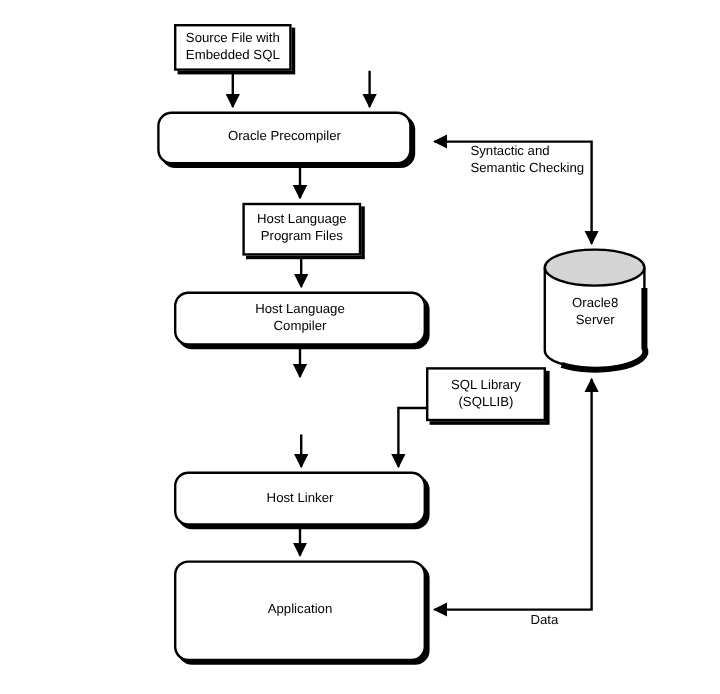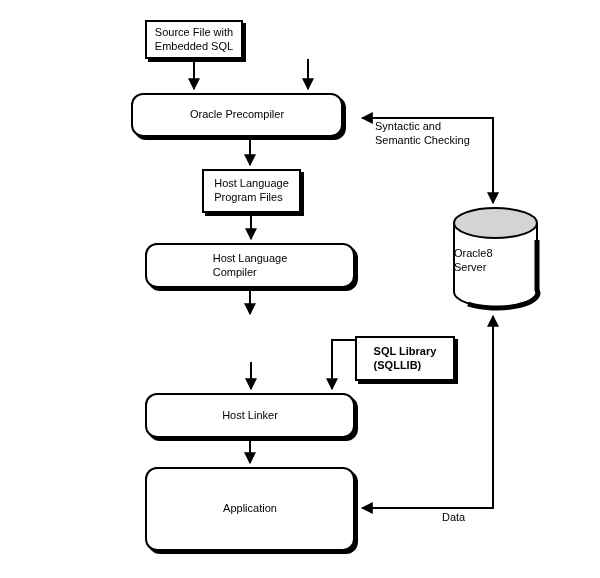--- a/index.html
+++ b/index.html
@@ -15,50 +15,50 @@
   .layer { position: absolute; left: 0; top: 0; }
   .node {
     position: absolute;
     box-sizing: border-box;
     border: 2px solid #000000;
     background: #ffffff;
     box-shadow: 3px 3px 0 #000000;
     display: flex;
     align-items: center;
     justify-content: center;
-    text-align: left;
+    text-align: center;
     font-size: 11px;
     line-height: 1.25;
     white-space: pre-line;
   }
   .round { border-radius: 12px; }
   .n-source      { left:145px; top:20px;  width:98px;  height:39px; }
   .n-included    { left:260px; top:20px;  width:96px;  height:39px; }
   .n-precompiler { left:131px; top:93px;  width:212px; height:44px; }
   .n-progfiles   { left:202px; top:169px; width:99px;  height:44px; }
   .n-compiler    { left:145px; top:243px; width:210px; height:45px; }
   .n-objfiles    { left:202px; top:318px; width:99px;  height:44px; }
-  .n-sqllib      { left:355px; top:336px; width:100px; height:45px;font-weight:bold; }
+  .n-sqllib      { left:355px; top:306px; width:100px; height:45px; }
   .n-linker      { left:145px; top:393px; width:210px; height:45px; }
   .n-application { left:145px; top:467px; width:210px; height:84px; }
   .cyl-label {
     position: absolute;
     left: 454px; top: 246px; width: 84px;
-    text-align: left;
+    text-align: center;
     font-size: 11px;
     line-height: 1.3;
     white-space: pre-line;
   }
   .edge-label {
     position: absolute;
     font-size: 11px;
     line-height: 1.25;
     white-space: pre-line;
   }
-  .el-check { left: 375px; top: 120px; }
+  .el-check { left: 392px; top: 120px; }
   .el-data  { left: 408px; top: 511px; padding-left: 34px; }
 </style>
 </head>
 <body>
 
 <div class="canvas">
 
   <svg class="layer" width="600" height="578" viewBox="0 0 600 578">
     <defs>
       <marker id="ah" viewBox="0 0 10 10" refX="9" refY="5" markerWidth="6" markerHeight="6" orient="auto-start-reverse">

